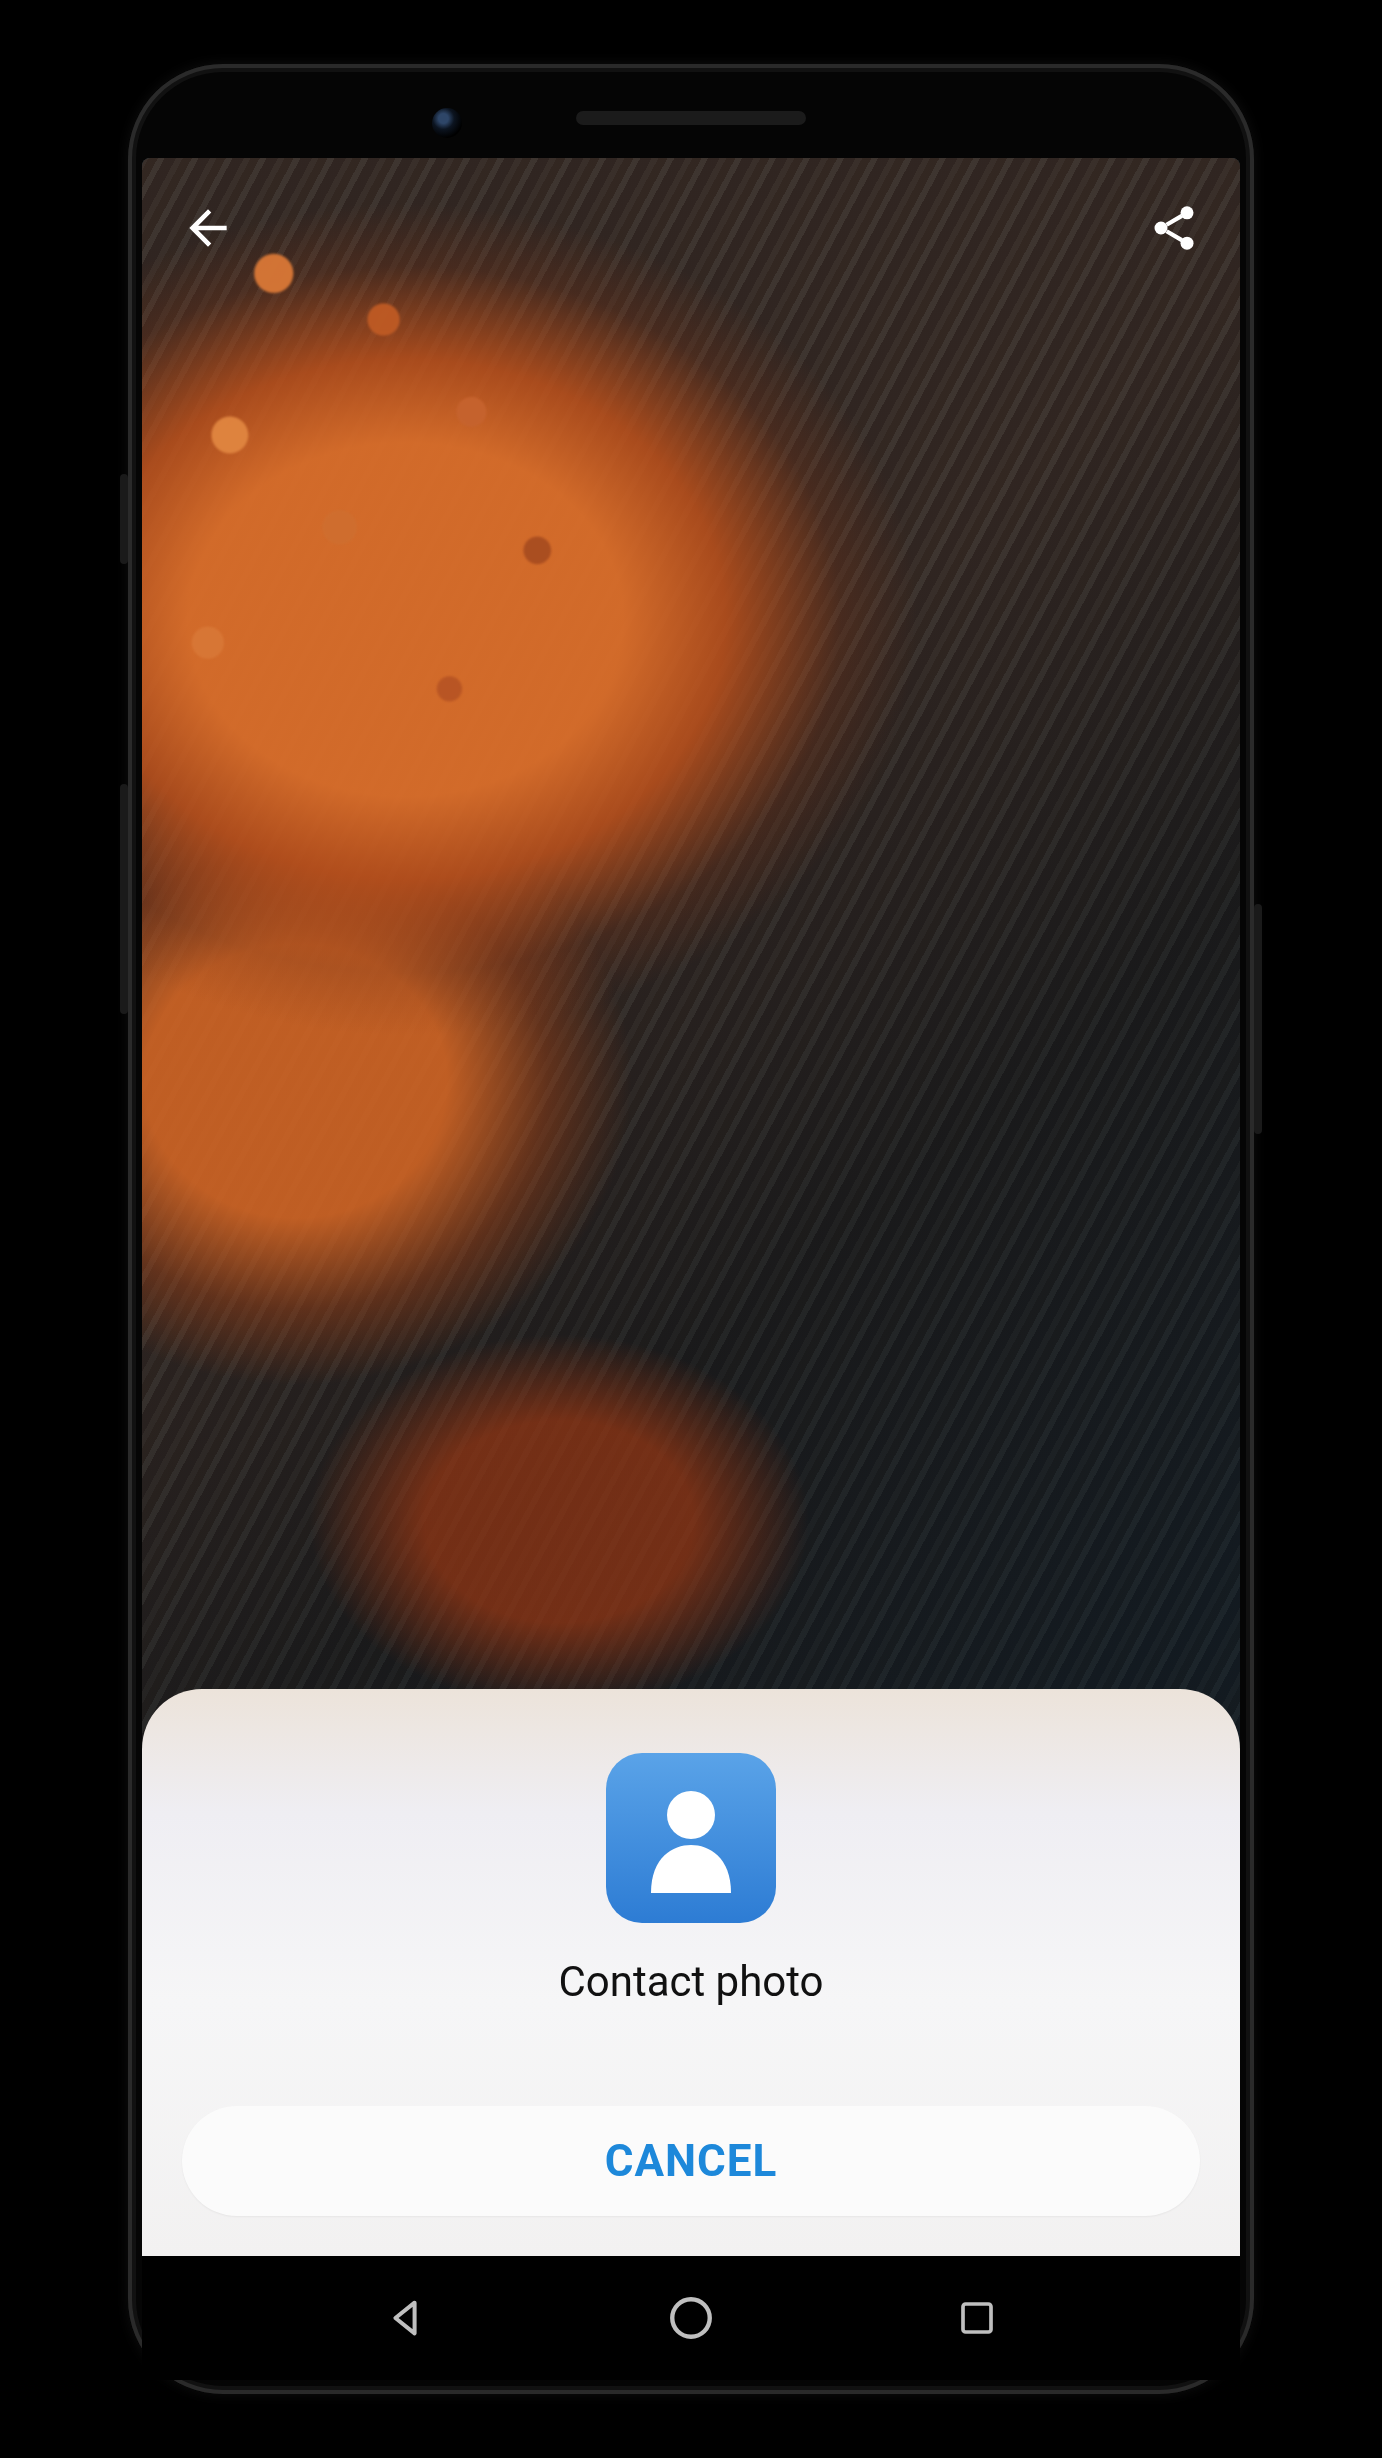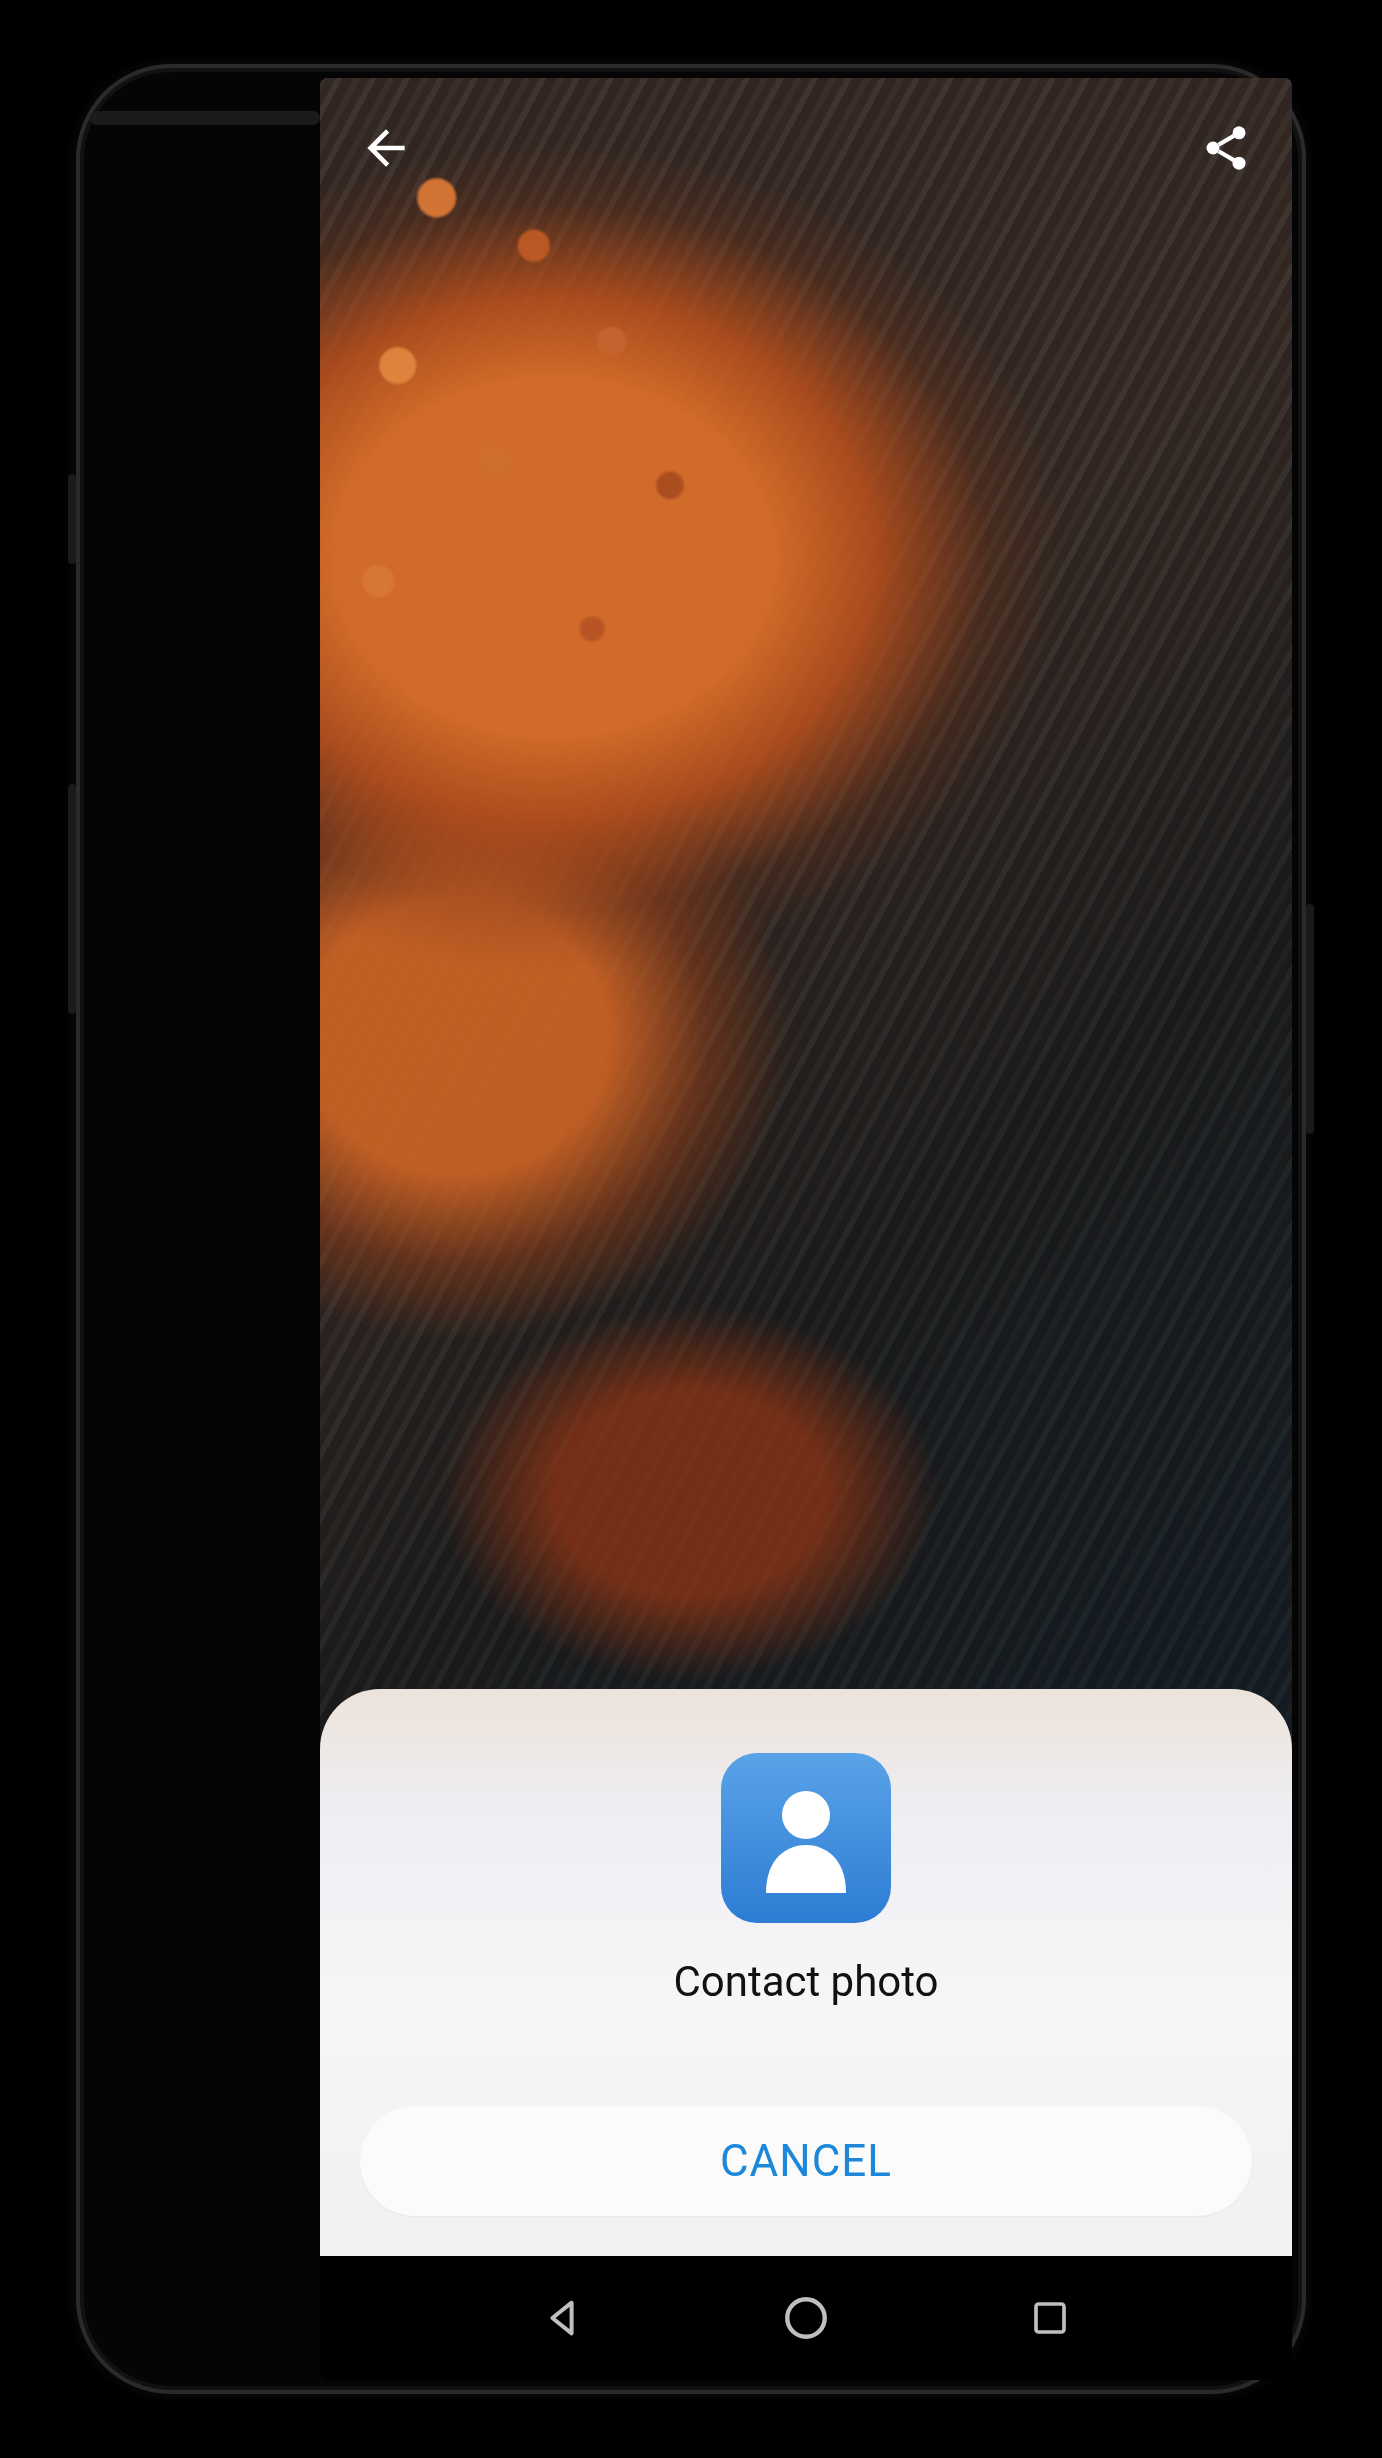--- a/index.html
+++ b/index.html
@@ -6,27 +6,27 @@
 body {
   width: 1382px;
   height: 2458px;
   background: #000;
   font-family: -apple-system, BlinkMacSystemFont, "Segoe UI", Roboto, sans-serif;
   display: flex;
   align-items: center;
   justify-content: center;
 }
 .phone {
-  width: 1230px;
+  width: 1126px;
   height: 2330px;
   background: #050505;
   border-radius: 95px;
   box-shadow: inset 0 0 0 4px #2a2a2a, inset 0 0 0 8px #111, 0 0 14px rgba(255,255,255,0.06);
   display: flex;
-  flex-direction: row;
+  flex-direction: column;
   position: relative;
   padding: 14px;
 }
 .side-btn {
   position: absolute;
   background: #1a1a1a;
   border-radius: 4px;
 }
 .sb-left1 { left: -8px; top: 410px; width: 8px; height: 90px; }
 .sb-left2 { left: -8px; top: 720px; width: 8px; height: 230px; }
@@ -157,21 +157,21 @@
   font-weight: 400;
 }
 .cancel-btn {
   height: 110px;
   border-radius: 60px;
   background: #fbfbfb;
   display: flex;
   align-items: center;
   justify-content: center;
   font-size: 44px;
-  font-weight: 400;
+  font-weight: 700;
   color: #1d88da;
   letter-spacing: 1px;
   box-shadow: 0 1px 2px rgba(0,0,0,0.05);
 }
 .navbar {
   height: 124px;
   background: #000;
   display: flex;
   align-items: center;
   justify-content: space-around;

